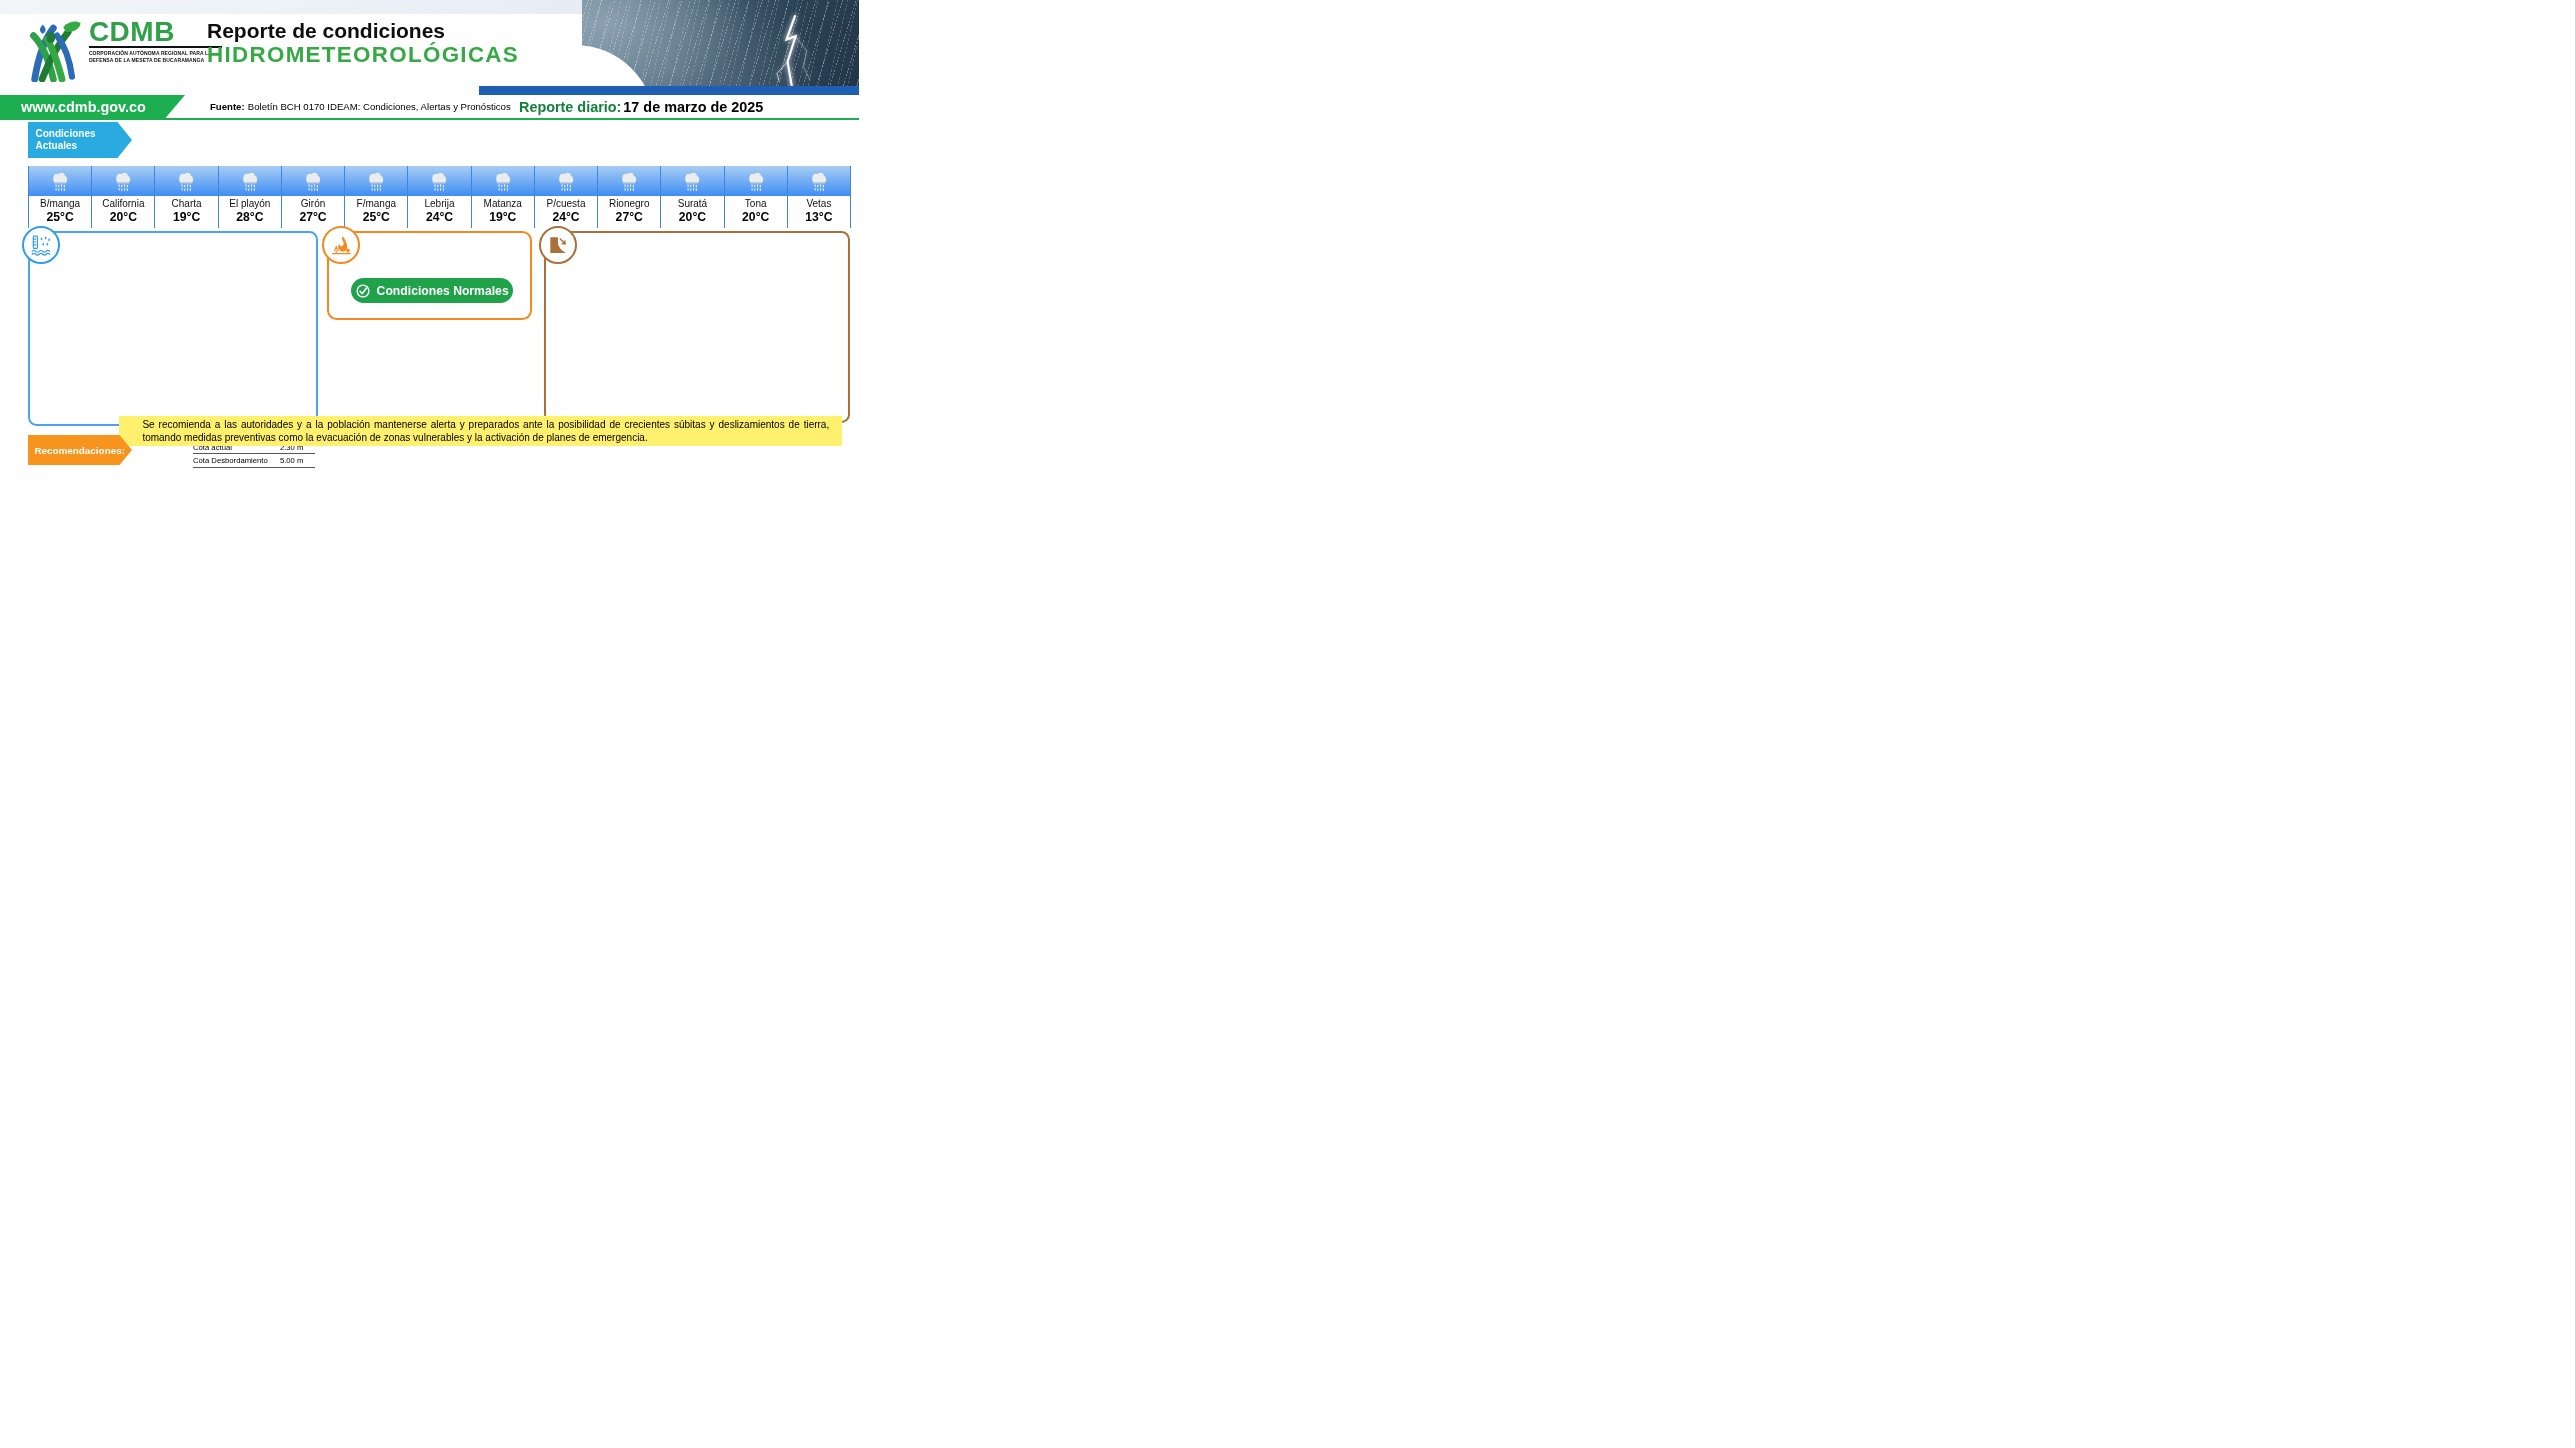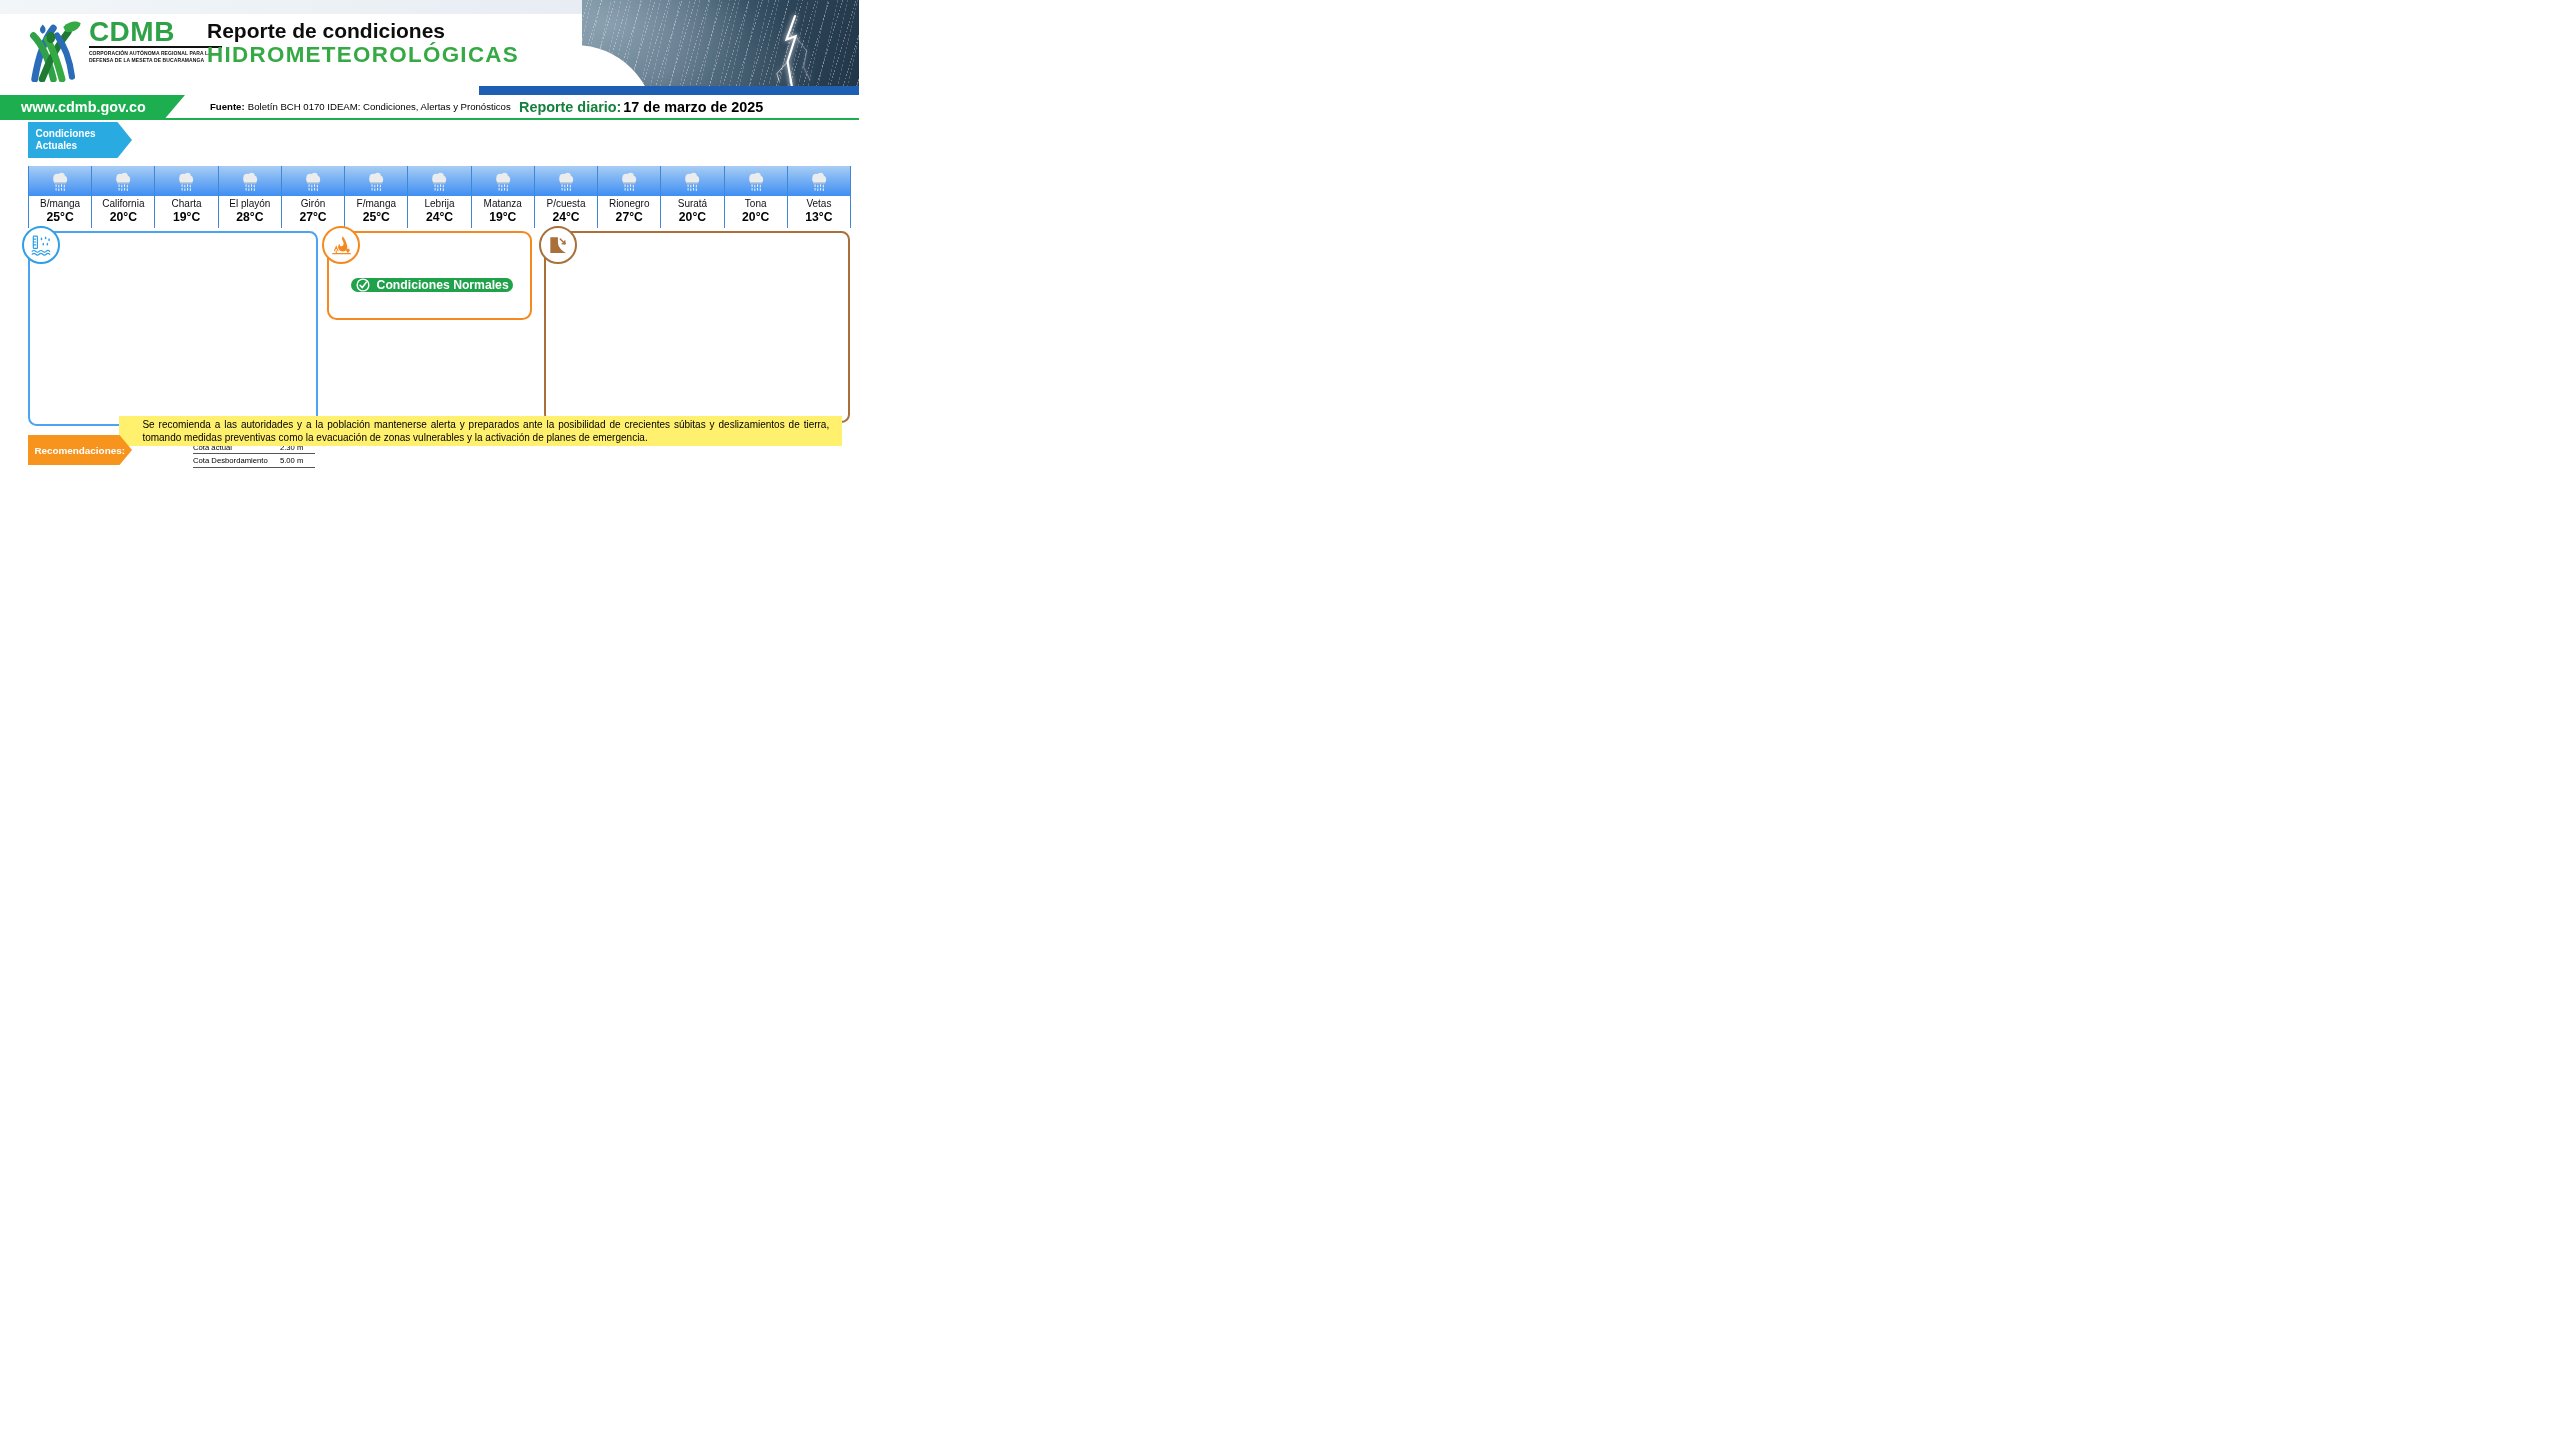--- a/index.html
+++ b/index.html
@@ -80,21 +80,21 @@
   .banner{font-size:8.5px;font-weight:bold;color:#000;padding:1.1px 3.2px;margin-bottom:2.7px;}
   .banner.orange{background:#ED7D31;}
   .banner.yellow{background:#FFE600;}
   .banner.station{background:#EDEDED;border-bottom:1.1px solid #9a9a9a;font-size:8px;margin-bottom:1.1px;}
   .ptext{font-size:7.7px;line-height:1.28;text-align:justify;margin:0 0 3.7px 0;}
   .datarow{display:flex;justify-content:space-between;font-size:7.7px;
            border-bottom:0.6px solid #555;padding:1.6px 1.1px 1.6px 0;}
   .datarow .val{width:34px;}
   
   .fire-title{position:absolute;left:382px;top:241px;width:128px;font-size:11.7px;font-weight:bold;line-height:1.15;}
-  .pill{position:absolute;left:351px;top:278px;width:162px;height:14px;background:#1FA24A;border-radius:12.8px;
+  .pill{position:absolute;left:351px;top:278px;width:162px;height:25px;background:#1FA24A;border-radius:12.8px;
         display:flex;align-items:center;justify-content:center;gap:5.3px;z-index:6;}
   .pill span{color:#fff;font-size:12.2px;font-weight:bold;}
   
   .rec-label{position:absolute;left:28px;top:435px;width:104px;height:30px;background:#F7941D;z-index:7;
         clip-path:polygon(0 0,88% 0,100% 50%,88% 100%,0 100%);
         display:flex;align-items:center;padding-left:6.4px;box-sizing:border-box;}
   .rec-label span{color:#fff;font-size:9.9px;font-weight:bold;}
   .rec-panel{position:absolute;left:119px;top:416px;width:723px;height:30px;background:#FFF06E;z-index:6;
         display:flex;align-items:center;box-sizing:border-box;}
   .rec-panel p{margin:0;padding:0 12.8px 0 23.4px;font-size:10px;line-height:1.35;text-align:justify;}

